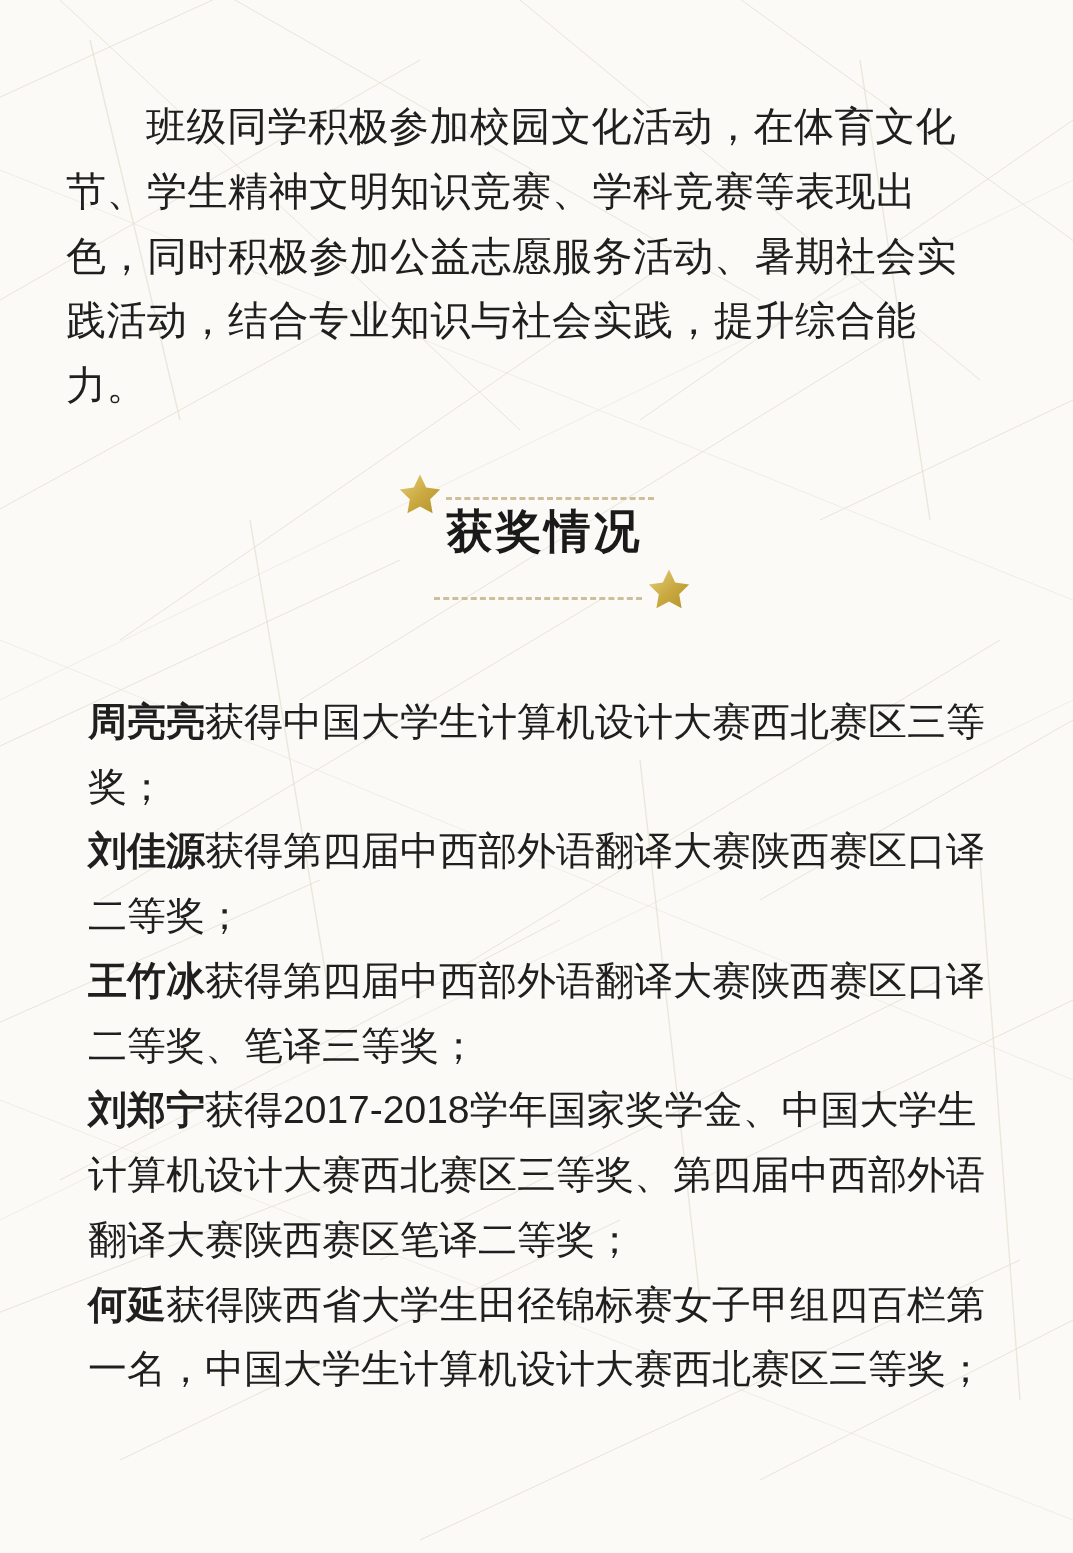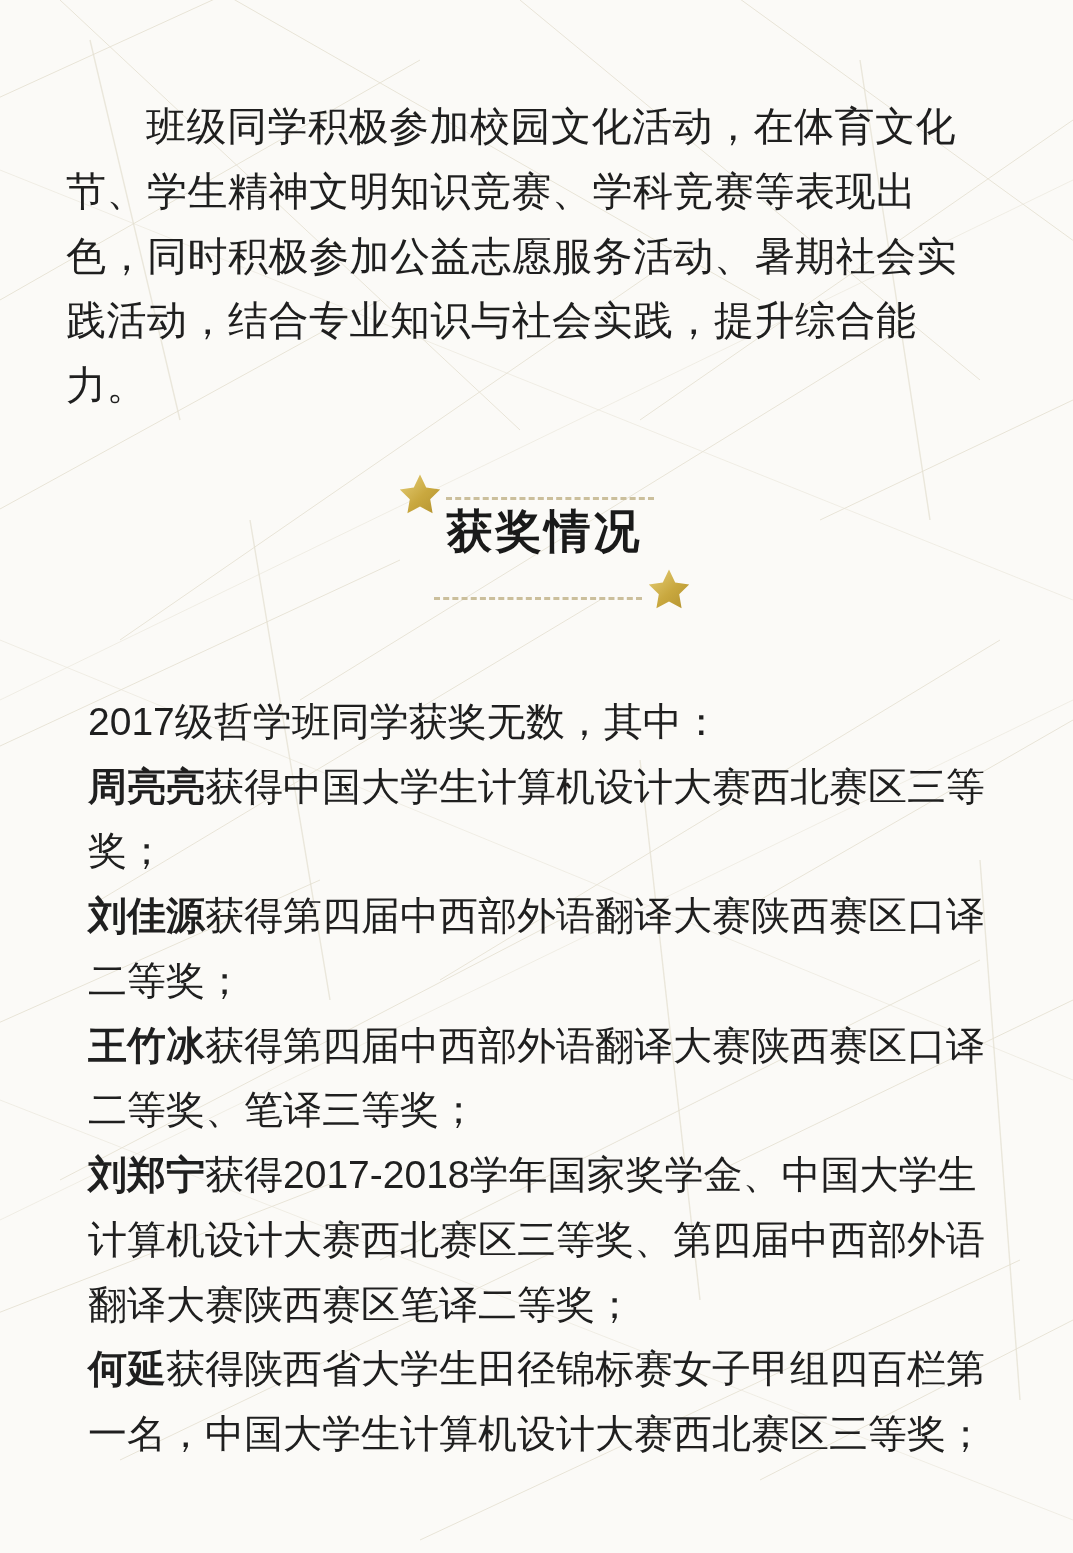--- a/index.html
+++ b/index.html
@@ -181,21 +181,20 @@
           <stop offset="0%" stop-color="#e6cf7a"></stop>
           <stop offset="55%" stop-color="#c9a83f"></stop>
           <stop offset="100%" stop-color="#b3922f"></stop>
         </linearGradient>
       </defs>
       <path fill="url(#g2)" d="M12 1.8l3.1 6.4 7 1-5 4.9 1.2 7-6.3-3.3-6.3 3.3 1.2-7-5-4.9 7-1z"></path>
     </svg>
   </div>
 
   <div class="awards">
-    <p>2017级哲学班同学获奖无数，其中：</p>
     <p><span class="name">周亮亮</span><span>获得中国大学生计算机设计大赛西北赛区三等奖；</span></p>
     <p><span class="name">刘佳源</span><span>获得第四届中西部外语翻译大赛陕西赛区口译二等奖；</span></p>
     <p><span class="name">王竹冰</span><span>获得第四届中西部外语翻译大赛陕西赛区口译二等奖、笔译三等奖；</span></p>
     <p><span class="name">刘郑宁</span><span>获得2017-2018学年国家奖学金、中国大学生计算机设计大赛西北赛区三等奖、第四届中西部外语翻译大赛陕西赛区笔译二等奖；</span></p>
     <p><span class="name">何延</span><span>获得陕西省大学生田径锦标赛女子甲组四百栏第一名，中国大学生计算机设计大赛西北赛区三等奖；</span></p>
   </div>
 
 </div>
 
 </body></html>

